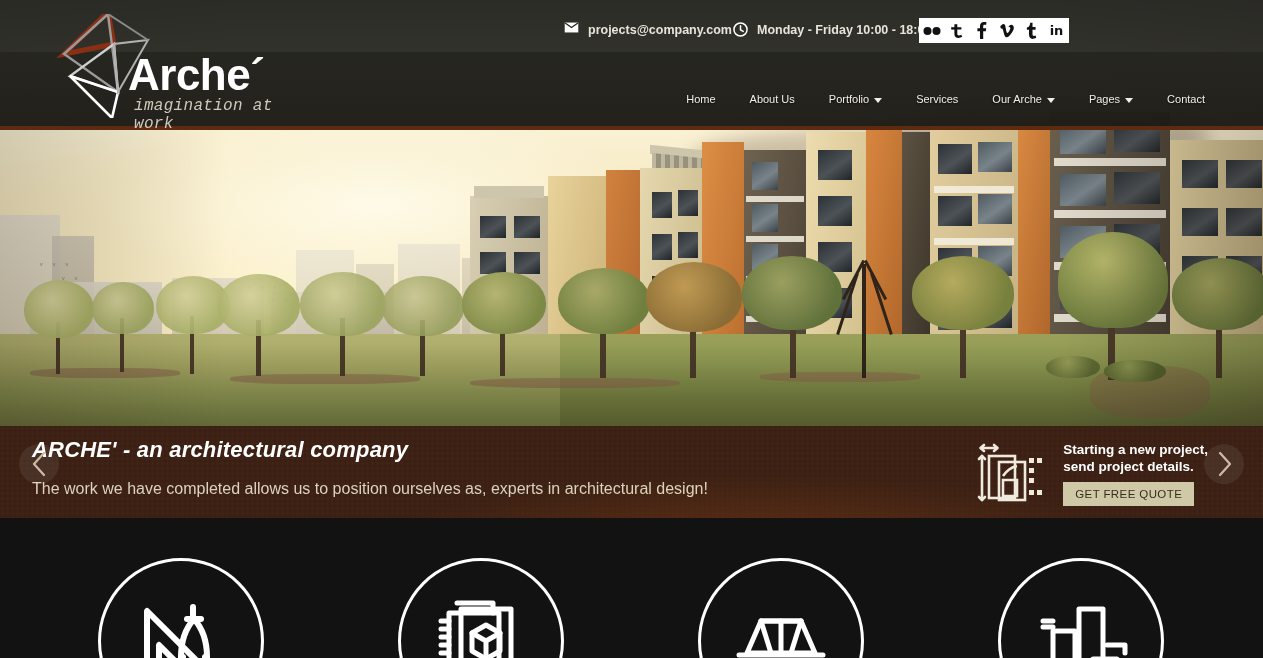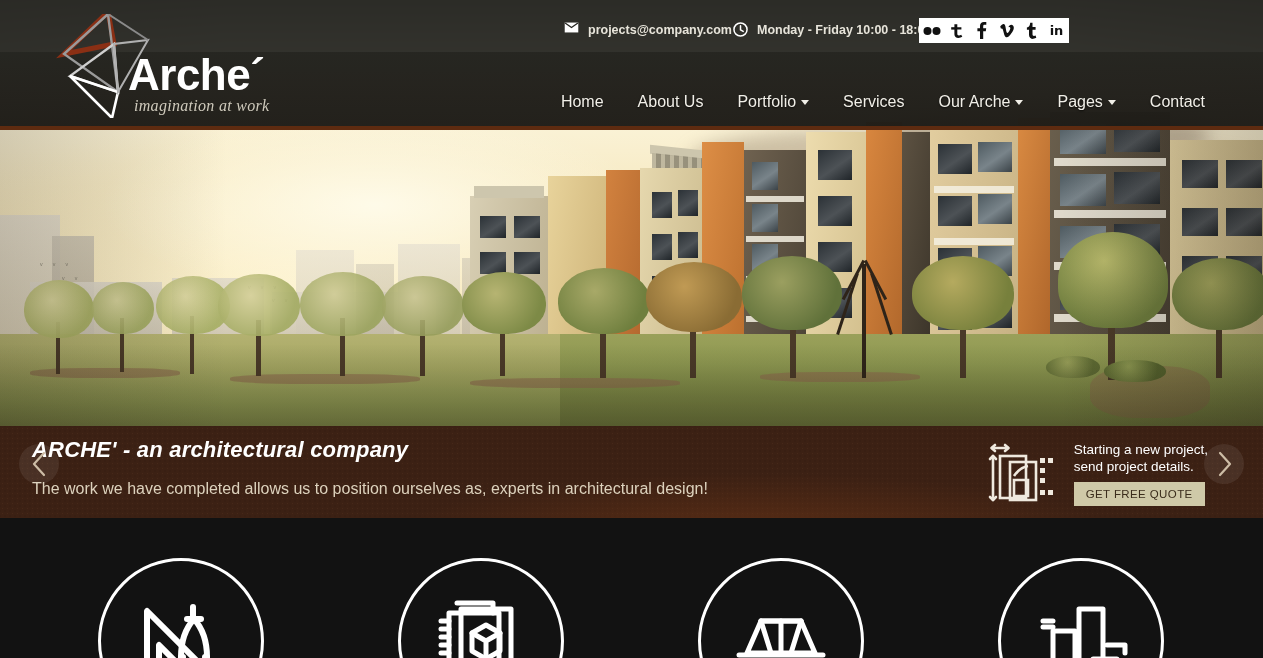--- a/index.html
+++ b/index.html
@@ -91,21 +91,21 @@
   .logo{ position:absolute; left:56px; top:14px; width:250px; height:104px; }
   .logo svg{ position:absolute; left:0; top:0; }
   .logo-word{
     position:absolute; left:72px; top:36px;
     font-size:44px; font-weight:bold; color:#ffffff; letter-spacing:-0.5px;
     font-family:"Liberation Sans", sans-serif;
   }
   .logo-tag{
     position:absolute; left:78px; top:83px;
     font-size:16px; font-style:italic; color:#cfcabc; letter-spacing:.3px;
-    font-family:Liberation Serif, serif;
+    font-family:Liberation Mono, monospace;
   }
 
   
   .topbar{ position:absolute; right:0; top:0; height:56px; width:700px; }
   .tb-item{
     position:absolute; top:22px; display:flex; align-items:center; gap:9px;
     color:#e7e4da; font-size:12.5px; font-weight:bold; white-space:nowrap;
   }
   .tb-email{ left:1px; }
   .tb-hours{ left:170px; }
@@ -118,21 +118,21 @@
     font-size:15px; font-weight:bold; cursor:pointer; line-height:1;
     font-family:"DejaVu Sans", sans-serif;
   }
   .soc svg{ display:block; }
 
   
   .nav{
     position:absolute; right:58px; top:93px; display:flex; align-items:center; gap:0;
   }
   .nav-item{
-    color:#f1efe8; font-size:16px; padding:0 17px; cursor:pointer; white-space:nowrap;
+    color:#f1efe8; font-size:11px; padding:0 17px; cursor:pointer; white-space:nowrap;
     text-shadow:0 1px 2px rgba(0,0,0,.7);
   }
   .nav-item:last-child{ padding-right:0; }
   .caret{
     display:inline-block; margin-left:5px;
     border-left:4.5px solid transparent; border-right:4.5px solid transparent;
     border-top:5px solid #f1efe8; vertical-align:middle;
   }
 
   
@@ -164,21 +164,21 @@
     position:absolute; top:18px; width:40px; height:40px; border-radius:50%;
     background:rgba(255,255,255,.075); color:#cdbda6;
     display:flex; align-items:center; justify-content:center; cursor:pointer; z-index:3;
   }
   .arrow-prev{ left:19px; }
   .arrow-next{ right:19px; }
 
   .quote{
     position:absolute; right:55px; top:14px; display:flex; align-items:center; gap:14px; z-index:2;
   }
-  .quote-txt{ color:#ffffff; font-size:13.5px; font-weight:normal; line-height:17px; }
+  .quote-txt{ color:#ffffff; font-size:13.5px; font-weight:bold; line-height:17px; }
   .quote-btn{
     display:inline-block; margin-top:7px; background:#cfc9a8; color:#3b2d1c;
     font-size:11.5px; padding:6px 12px 6px 12px; letter-spacing:.4px; cursor:pointer;
     white-space:nowrap;
   }
 
   
   .services{
     position:absolute; left:0; top:518px; width:1263px; height:140px;
     background-color:#121212;

